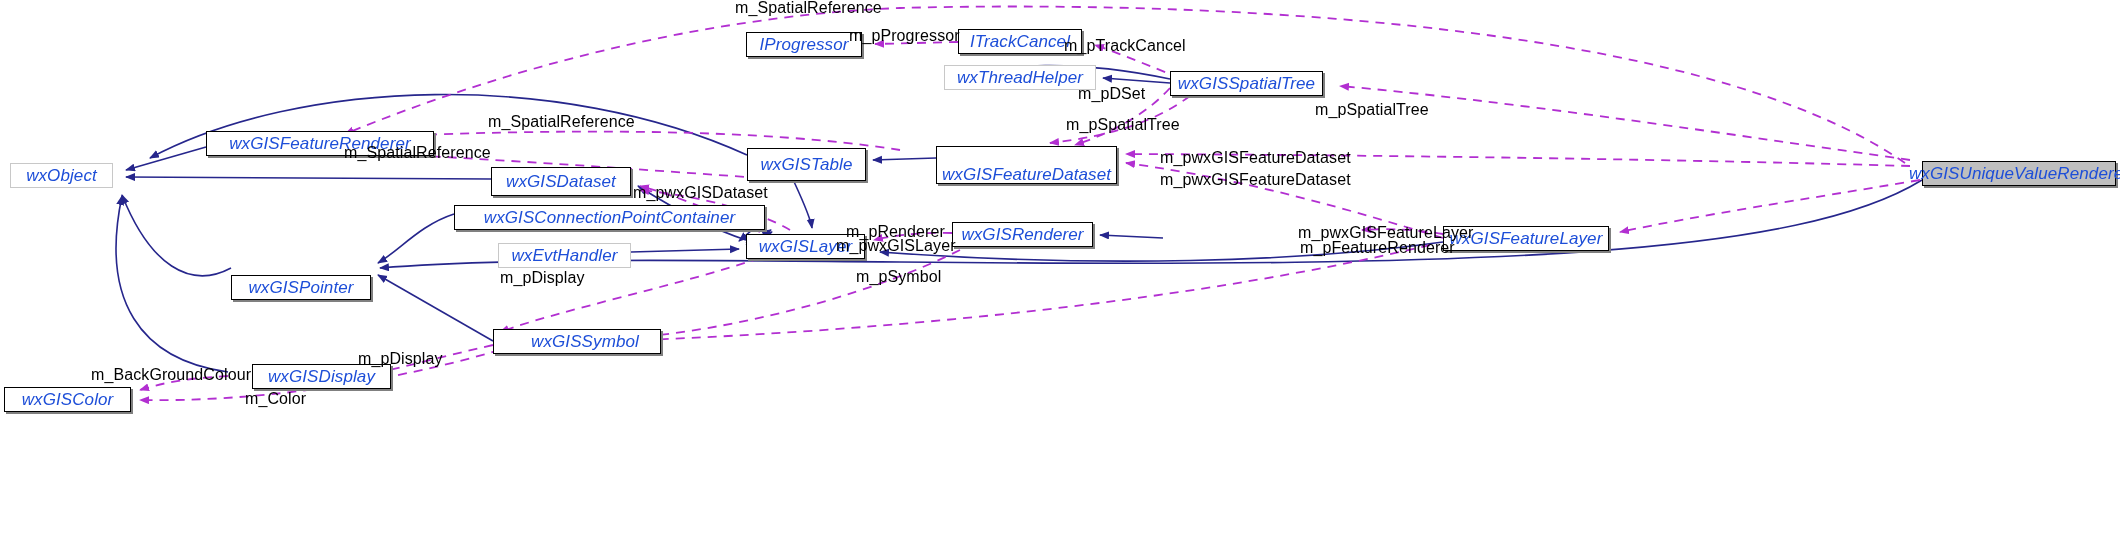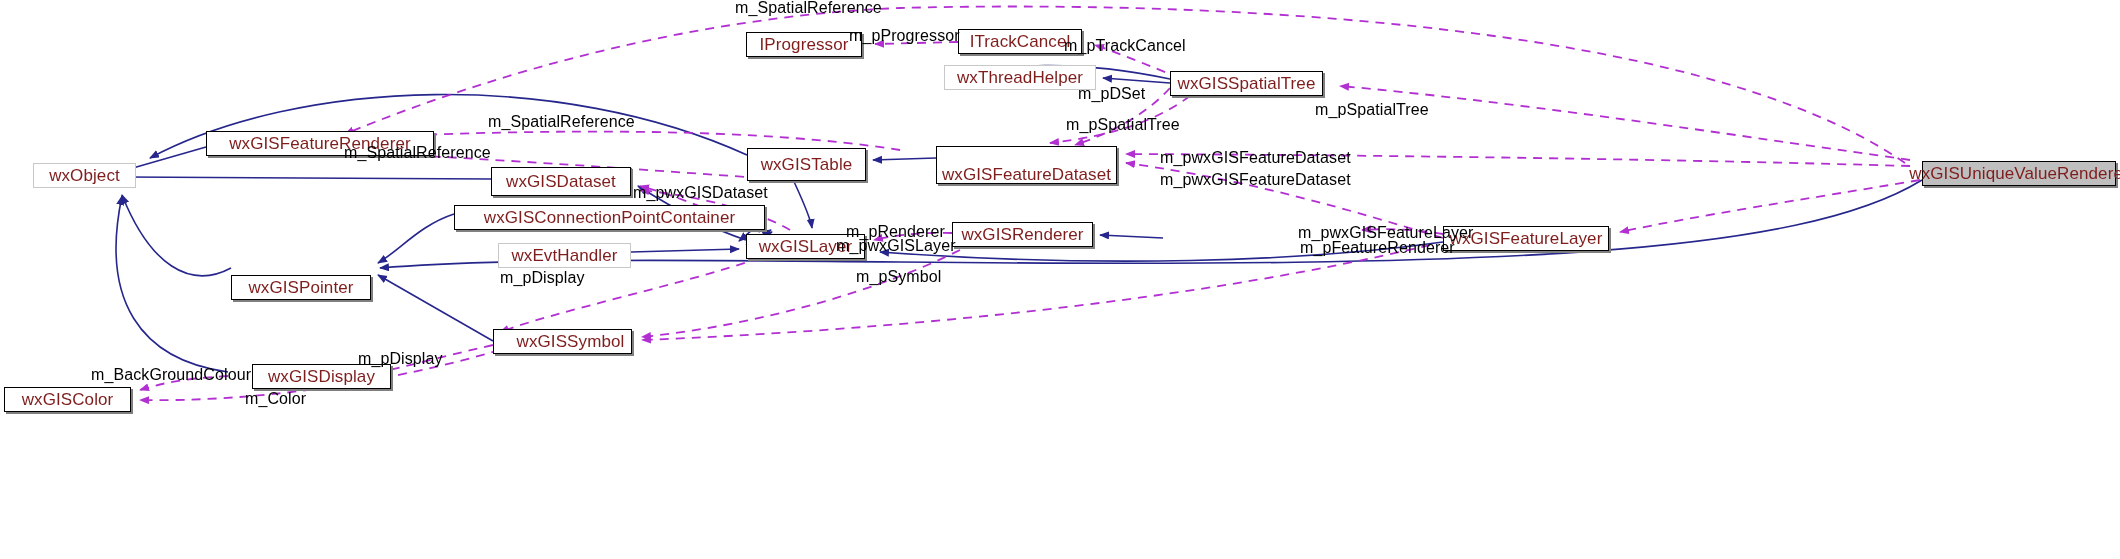--- a/index.html
+++ b/index.html
@@ -5,25 +5,26 @@
 <style>
   html,body{margin:0;padding:0;background:#ffffff;}
   body{font-family:"Liberation Sans","DejaVu Sans",sans-serif;}
   #diagram{position:relative;width:2120px;height:559px;background:#ffffff;overflow:hidden;}
   #edges{position:absolute;left:0;top:0;width:2120px;height:559px;}
   .node{
     position:absolute;
     box-sizing:border-box;
     display:flex;align-items:center;justify-content:center;
     font-size:17px;
-    color:#7f1d1d;
+    color:#1d4ed8;
     white-space:nowrap;
     background:#ffffff;
     line-height:1;
     letter-spacing:0.1px;
+    font-style:italic;
   }
   
   .node.solid{
     border:1.5px solid #000000;
     box-shadow:2px 2px 0 0 #808080;
   }
   
   .node.light{
     border:1.5px solid #c8c8c8;
   }
@@ -136,21 +137,21 @@
       <path d="M760,258 C680,285 560,310 500,332"></path>
 
       <path d="M493,345 C440,357 400,368 376,373"></path>
 
       <path d="M228,376 C190,378 165,382 140,390"></path>
 
       <path d="M500,350 C380,385 250,402 140,400"></path>
     </g>
   </svg>
 
-  <div class="node light" style="left:10px;top:163px;width:103px;height:25px;margin-left:23px;">
+  <div class="node light" style="left:10px;top:163px;width:103px;height:25px;">
     <span>wxObject</span>
   </div>
 
   <div class="node solid" style="left:206px;top:131px;width:228px;height:25px;">
     <span>wxGISFeatureRenderer</span>
   </div>
 
   <div class="node solid" style="left:491px;top:167px;width:140px;height:29px;">
     <span>wxGISDataset</span>
   </div>
@@ -160,21 +161,21 @@
   </div>
 
   <div class="node light" style="left:498px;top:243px;width:133px;height:25px;">
     <span>wxEvtHandler</span>
   </div>
 
   <div class="node solid" style="left:231px;top:253px;width:140px;height:25px;margin-top:22px;">
     <span>wxGISPointer</span>
   </div>
 
-  <div class="node solid" style="left:493px;top:329px;width:139px;height:25px;padding-left:16px;">
+  <div class="node solid" style="left:493px;top:329px;width:168px;height:25px;padding-left:16px;">
     <span>wxGISSymbol</span>
   </div>
 
   <div class="node solid" style="left:228px;top:364px;width:139px;height:25px;margin-left:24px;">
     <span>wxGISDisplay</span>
   </div>
 
   <div class="node solid" style="left:4px;top:387px;width:127px;height:25px;">
     <span>wxGISColor</span>
   </div>

